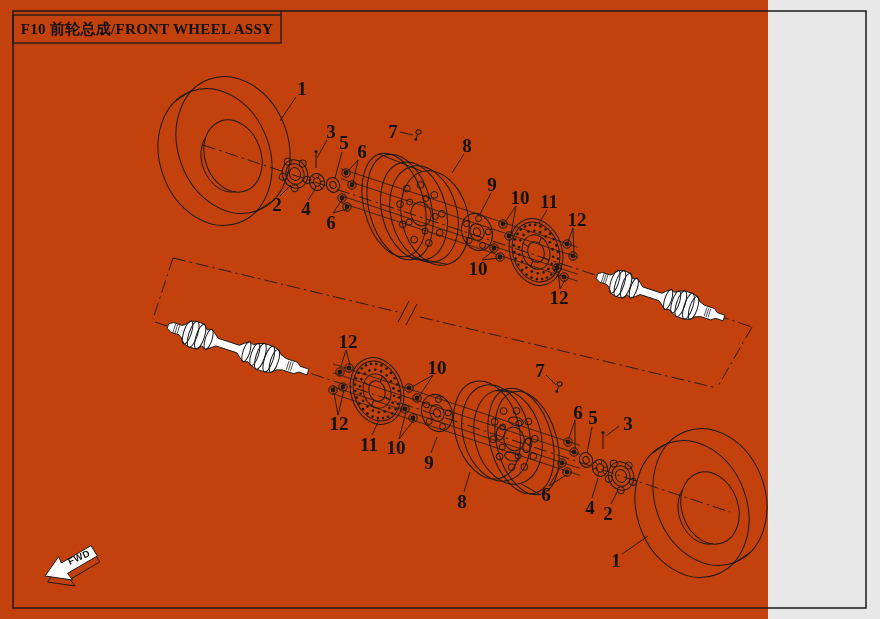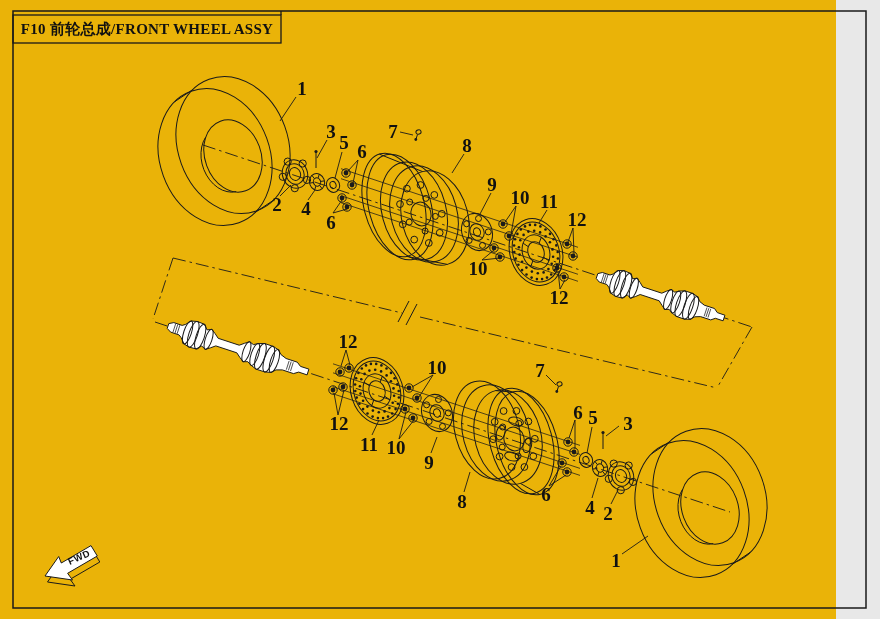--- a/index.html
+++ b/index.html
@@ -1,16 +1,16 @@
 <!DOCTYPE html>
 <html><head>
 <meta charset="utf-8">
 <style>
   html,body{margin:0;padding:0;background:#e8e8e8;}
-  .page{position:relative;width:836px;height:619px;background:#eab308;font-family:"Liberation Sans",sans-serif;}
+  .page{position:relative;width:768px;height:619px;background:#c2410c;font-family:"Liberation Sans",sans-serif;}
   svg{display:block;}
   .part{fill:none;stroke:#1a1a1a;stroke-width:1;}
   .fillw{fill:#ffffff;}
   .dash{fill:none;stroke:#1a1a1a;stroke-width:.9;stroke-dasharray:13 4 2.5 4;}
   .thin{fill:none;stroke:#1a1a1a;stroke-width:.75;}
   .leader{fill:none;stroke:#1a1a1a;stroke-width:.9;}
   .fill{fill:#1a1a1a;stroke:none;}
   .num{font:700 19px "Liberation Serif",serif;fill:#111;dominant-baseline:central;}
   .title-t{font:700 15px "Liberation Serif",serif;fill:#111;letter-spacing:.3px;}
   .fwd-t{font:700 9.5px "Liberation Sans",sans-serif;fill:#111;letter-spacing:.5px;}

